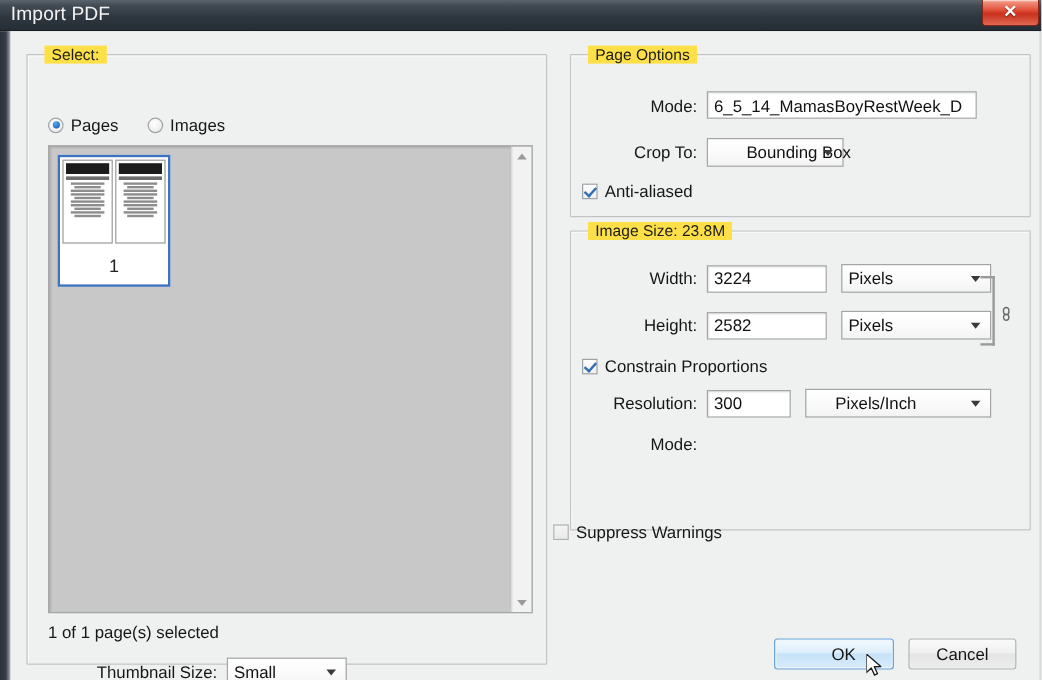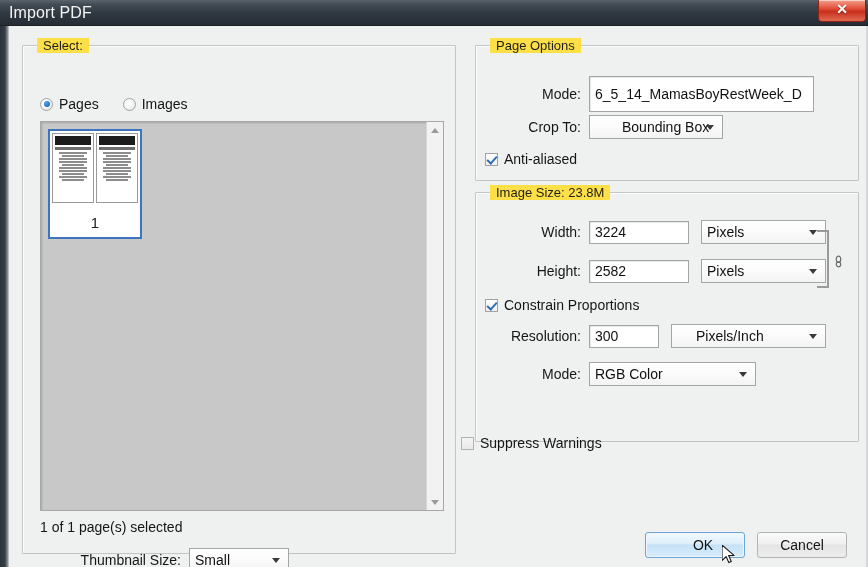--- a/index.html
+++ b/index.html
@@ -429,28 +429,28 @@
           <i class="caret"></i>
         </span>
       </div>
     </div>
 
     <div class="groupbox" id="group-page">
       <div class="group-title">Page Options</div>
 
       <div style="position:absolute; left:10px; top:30px; display:flex; align-items:center;">
         <span class="lbl" style="width:95px;">Mode:</span>
-        <span class="textbox" style="margin-left:8px; width:225px; height:36px;">
+        <span class="textbox" style="margin-left:8px; width:225px; height:23px;">
           <span>6_5_14_MamasBoyRestWeek_D</span>
         </span>
       </div>
 
       <div style="position:absolute; left:10px; top:69px; display:flex; align-items:center;">
         <span class="lbl" style="width:95px;">Crop To:</span>
-        <span class="combo" style="margin-left:8px; width:134px; height:24px;padding-left:32px;">
+        <span class="combo" style="margin-left:8px; width:114px; height:24px;padding-left:32px;">
           <span>Bounding Box</span>
           <i class="caret"></i>
         </span>
       </div>
 
       <div class="cbox-row" style="left:9px; top:105px;">
         <span class="cbox on"></span>
         <span class="cbox-label">Anti-aliased</span>
       </div>
     </div>
@@ -491,24 +491,20 @@
           <span>300</span>
         </span>
         <span class="combo" style="margin-left:12px; width:155px; height:24px;padding-left:24px;">
           <span>Pixels/Inch</span>
           <i class="caret"></i>
         </span>
       </div>
 
       <div style="position:absolute; left:10px; top:169px; display:flex; align-items:center;">
         <span class="lbl" style="width:95px;">Mode:</span>
-        <span class="combo" style="margin-left:8px; width:167px; height:24px;">
-          <span>RGB Color</span>
-          <i class="caret"></i>
-        </span>
       </div>
 
     </div>
 
     <div class="link-bracket" style="left:808px; top:204px;"></div>
     <div class="link-icon" style="left:824px; top:228px;">
       <svg width="11" height="14" viewBox="0 0 11 14">
         <path d="M5.5 2.2 a2.2 2.2 0 0 1 2.2 2.2 v1.6 a2.2 2.2 0 0 1 -4.4 0 v-1.6 a2.2 2.2 0 0 1 2.2 -2.2 z" fill="none" stroke="#6a6a6a" stroke-width="1.2"></path>
         <path d="M5.5 7.9 a2.2 2.2 0 0 1 2.2 2.2 v0.5 a2.2 2.2 0 0 1 -4.4 0 v-0.5 a2.2 2.2 0 0 1 2.2 -2.2 z" fill="none" stroke="#6a6a6a" stroke-width="1.2"></path>
       </svg>

